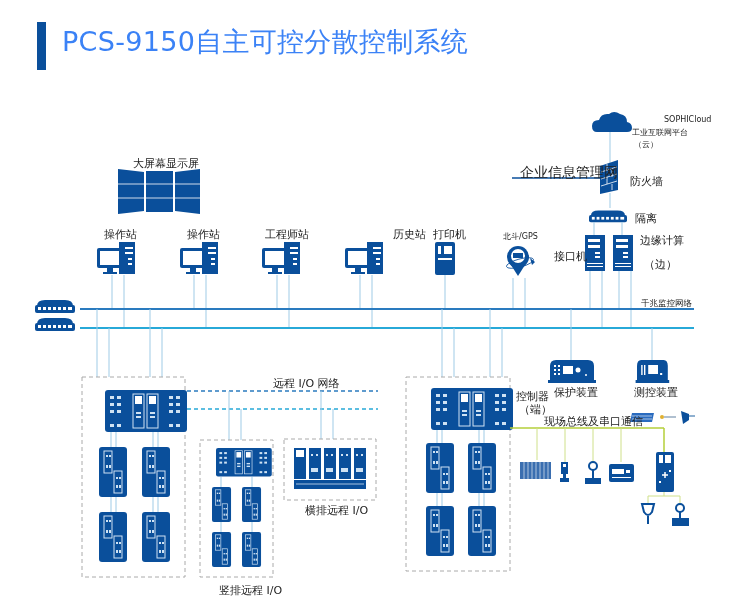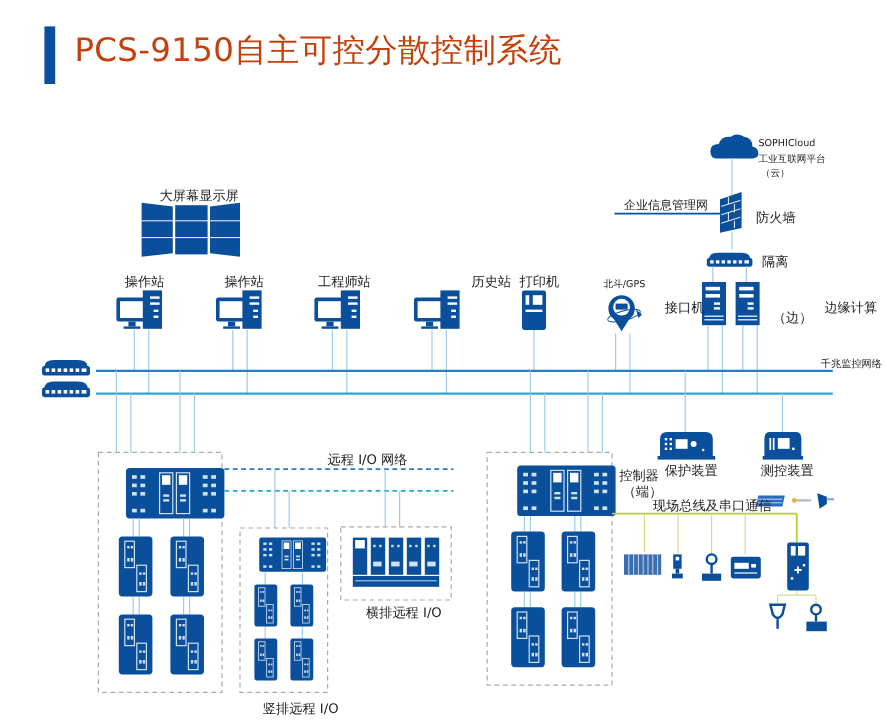--- a/index.html
+++ b/index.html
@@ -1,18 +1,18 @@
 <!DOCTYPE html>
 <html><head>
 <meta charset="utf-8">
 <style>
   html,body{margin:0;padding:0;background:#fff;}
   body{width:739px;height:607px;position:relative;overflow:hidden;font-family:"DejaVu Sans",sans-serif;}
   .title-bar{position:absolute;left:37px;top:22px;width:9px;height:48px;background:#0a4f9b;}
-  .title{position:absolute;left:62px;top:24px;font-size:27px;color:#c2410c;font-weight:500;letter-spacing:0.3px;white-space:nowrap;}
+  .title{position:absolute;left:62px;top:24px;font-size:27px;color:#3b82f6;font-weight:500;letter-spacing:0.3px;white-space:nowrap;}
   .lbl{position:absolute;font-size:11px;color:#222;white-space:nowrap;}
   svg{position:absolute;left:0;top:0;}
 </style>
 </head>
 <body>
 
 <div class="title-bar"></div>
 <div class="title">PCS-9150自主可控分散控制系统</div>
 
 <svg width="739" height="607" viewBox="0 0 739 607">
@@ -418,37 +418,37 @@
     <path d="M642,504 L654,504 L652,512 Q648,518 644,512 Z" fill="none" stroke="#0a4f9b" stroke-width="2"></path>
     <rect x="647" y="516" width="2" height="8" fill="#0a4f9b"></rect>
   </g>
   <g>
     <circle cx="680" cy="508" r="4" fill="none" stroke="#0a4f9b" stroke-width="2"></circle>
     <rect x="679" y="512" width="2" height="6" fill="#0a4f9b"></rect>
     <rect x="672" y="518" width="17" height="8" fill="#0a4f9b"></rect>
   </g>
 </svg>
 
-<div class="lbl" style="left:632px;top:115px;font-size:8px;">SOPHICloud</div>
+<div class="lbl" style="left:664px;top:115px;font-size:8px;">SOPHICloud</div>
 <div class="lbl" style="left:632px;top:127px;font-size:8px;">工业互联网平台</div>
 <div class="lbl" style="left:634px;top:139px;font-size:8px;">（云）</div>
-<div class="lbl" style="left:520px;top:164px;font-size:10px;text-align:right;">企业信息管理网</div>
+<div class="lbl" style="left:520px;top:164px;font-size:14px;text-align:right;">企业信息管理网</div>
 <div class="lbl" style="left:630px;top:174px;font-family:Liberation Mono, monospace;">防火墙</div>
 <div class="lbl" style="left:635px;top:211px;">隔离</div>
 <div class="lbl" style="left:554px;top:249px;">接口机</div>
-<div class="lbl" style="left:640px;top:249px;margin-left:47px;">边缘计算</div>
+<div class="lbl" style="left:640px;top:233px;">边缘计算</div>
 <div class="lbl" style="left:644px;top:257px;">（边）</div>
 <div class="lbl" style="left:133px;top:156px;">大屏幕显示屏</div>
 <div class="lbl" style="left:104px;top:227px;">操作站</div>
 <div class="lbl" style="left:187px;top:227px;">操作站</div>
 <div class="lbl" style="left:265px;top:227px;">工程师站</div>
 <div class="lbl" style="left:353px;top:227px;margin-left:40px;">历史站</div>
 <div class="lbl" style="left:433px;top:227px;text-align:right;">打印机</div>
 <div class="lbl" style="left:503px;top:231px;font-size:8px;">北斗/GPS</div>
-<div class="lbl" style="left:641px;top:298px;font-size:8.5px;margin-left:43px;">千兆监控网络</div>
+<div class="lbl" style="left:641px;top:298px;font-size:8.5px;">千兆监控网络</div>
 <div class="lbl" style="left:273px;top:376px;">远程 I/O 网络</div>
 <div class="lbl" style="left:219px;top:583px;text-align:right;">竖排远程 I/O</div>
 <div class="lbl" style="left:305px;top:503px;">横排远程 I/O</div>
 <div class="lbl" style="left:516px;top:389px;">控制器</div>
 <div class="lbl" style="left:519px;top:402px;">（端）</div>
 <div class="lbl" style="left:554px;top:385px;">保护装置</div>
 <div class="lbl" style="left:634px;top:385px;">测控装置</div>
 <div class="lbl" style="left:544px;top:414px;">现场总线及串口通信</div>
 
 </body></html>

